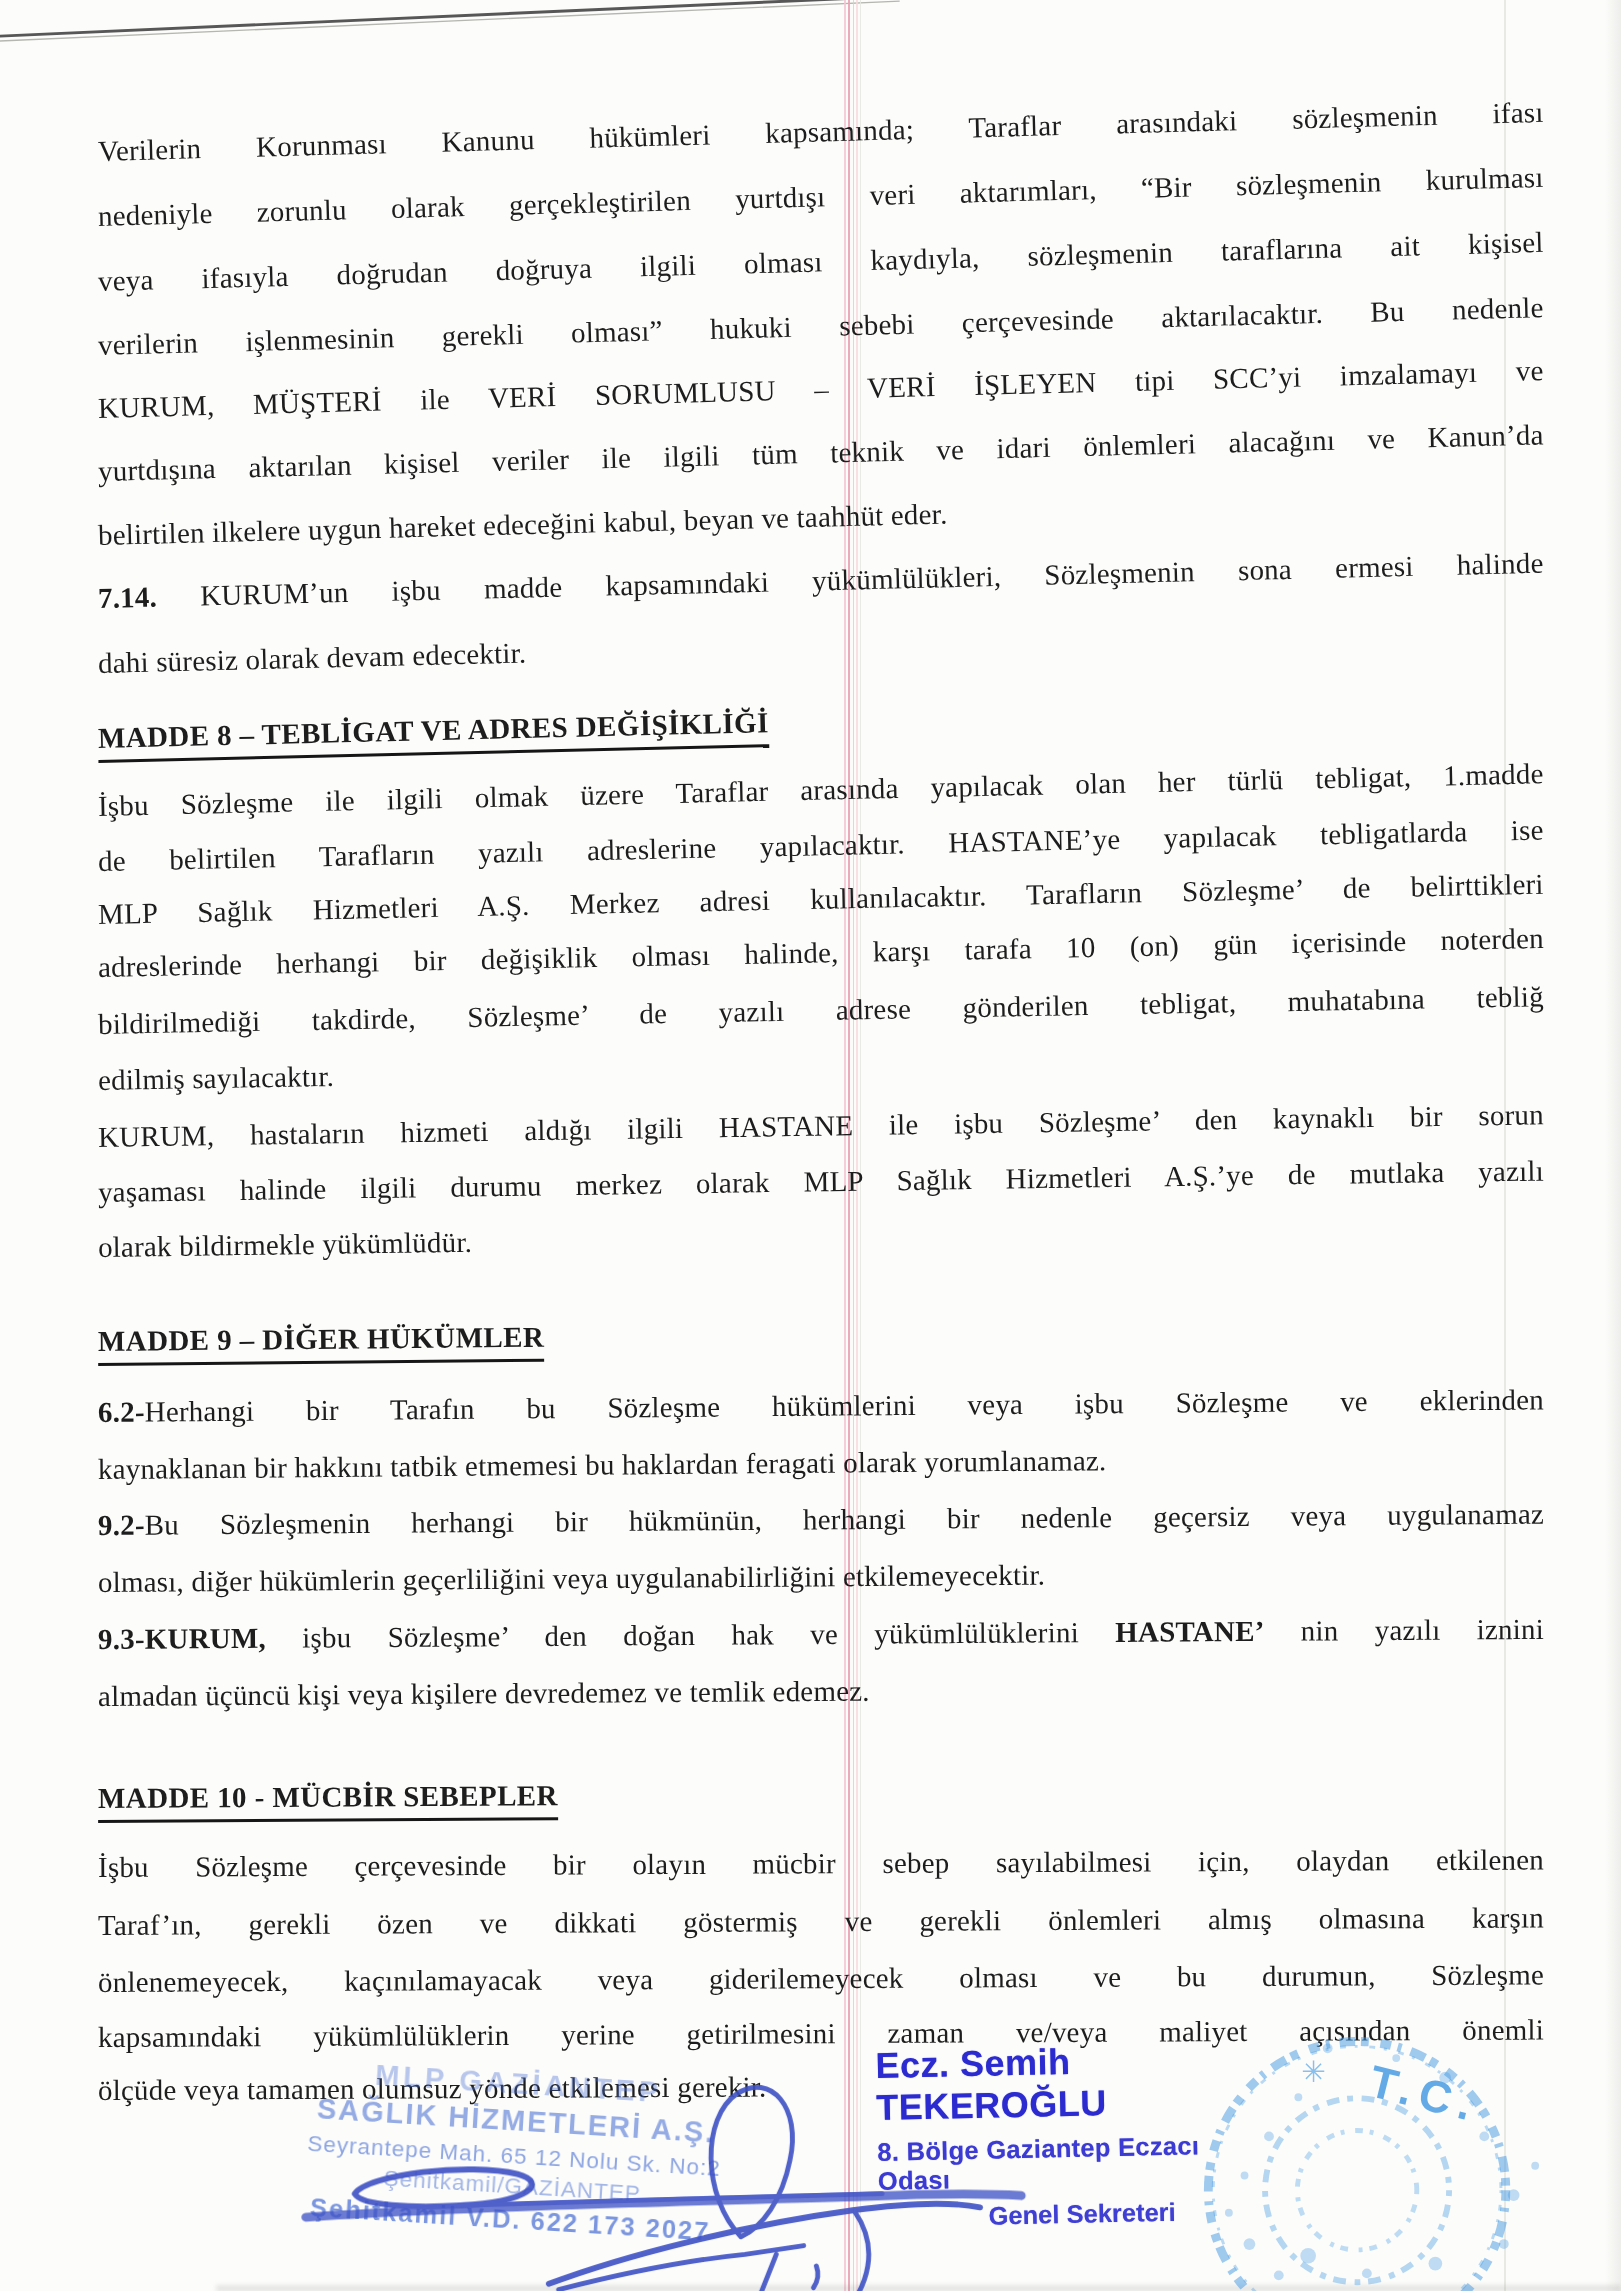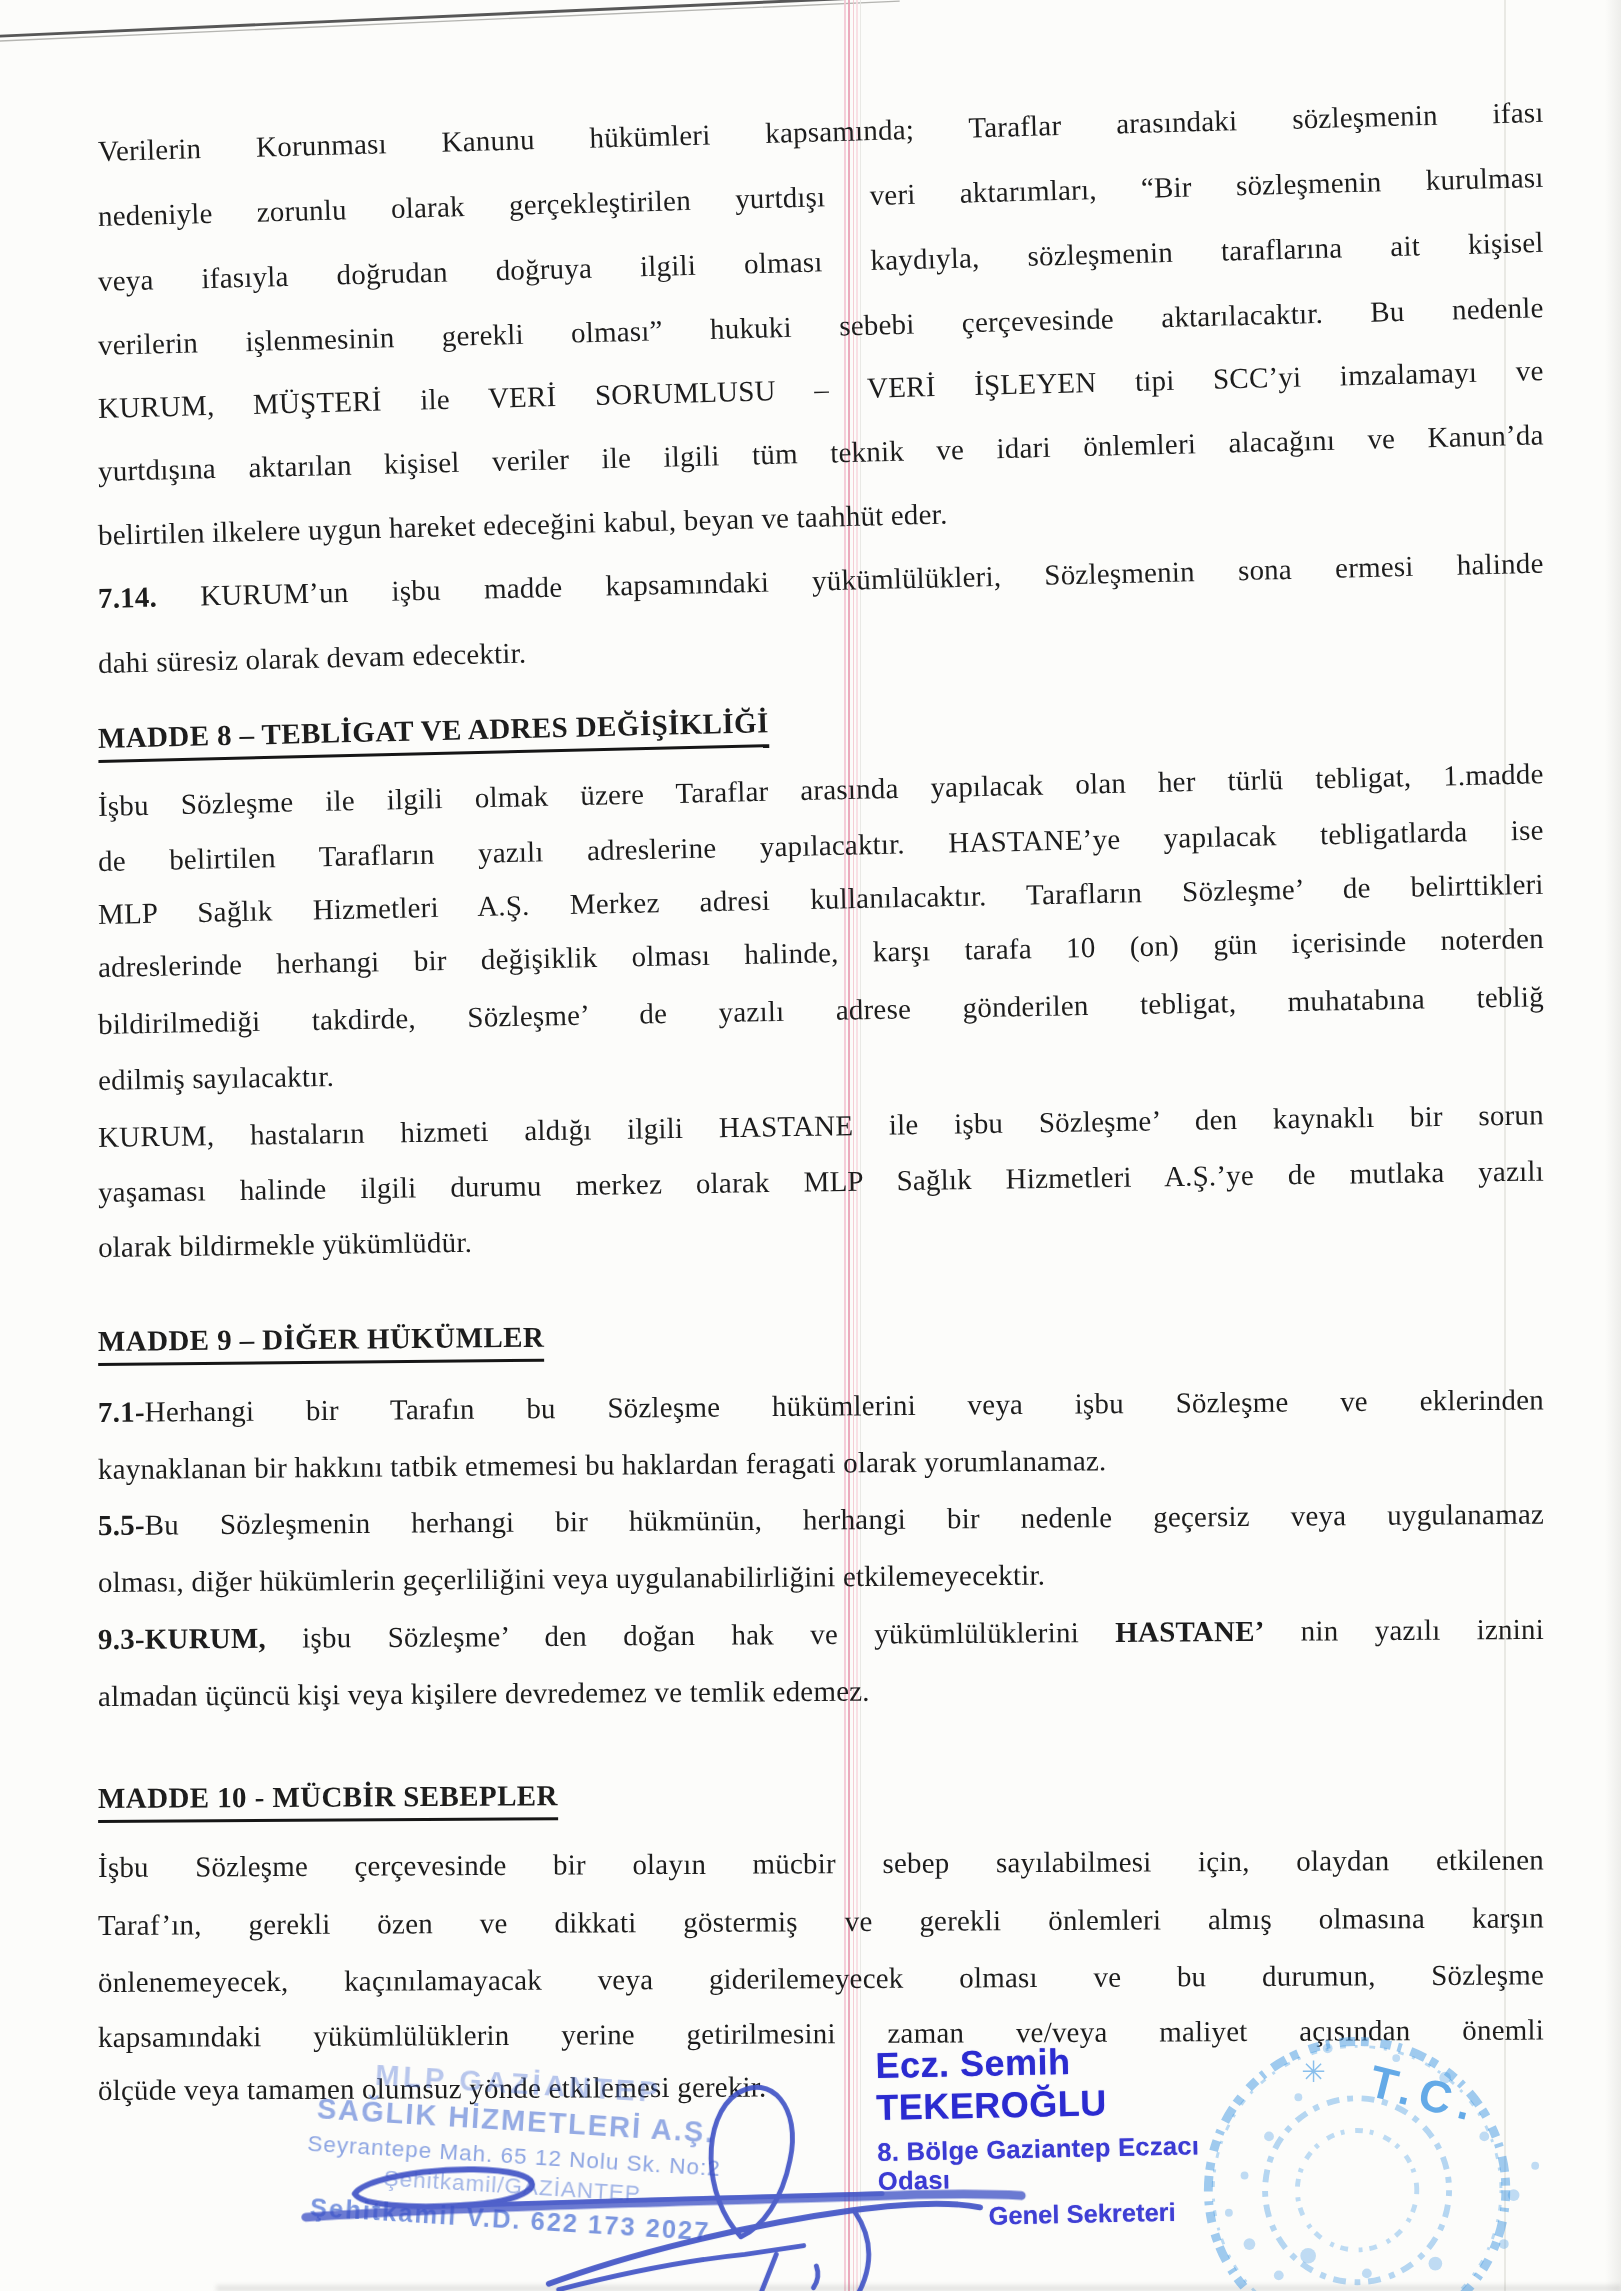--- a/index.html
+++ b/index.html
@@ -81,23 +81,23 @@
       <div class="line just" style="top: 790px; left: 98px; width: 1446px; transform: rotate(-1.3deg);"><span>İşbu Sözleşme ile ilgili olmak üzere Taraflar arasında yapılacak olan her türlü tebligat, 1.madde</span></div>
       <div class="line just" style="top: 845px; left: 98px; width: 1446px; transform: rotate(-1.25deg);"><span>de belirtilen Tarafların yazılı adreslerine yapılacaktır. HASTANE’ye yapılacak tebligatlarda ise</span></div>
       <div class="line just" style="top: 898px; left: 98px; width: 1446px; transform: rotate(-1.2deg);"><span>MLP Sağlık Hizmetleri A.Ş. Merkez adresi kullanılacaktır. Tarafların Sözleşme’ de belirttikleri</span></div>
       <div class="line just" style="top: 951px; left: 98px; width: 1446px; transform: rotate(-1.15deg);"><span>adreslerinde herhangi bir değişiklik olması halinde, karşı tarafa 10 (on) gün içerisinde noterden</span></div>
       <div class="line just" style="top: 1008px; left: 98px; width: 1446px; transform: rotate(-1.1deg);"><span>bildirilmediği takdirde, Sözleşme’ de yazılı adrese gönderilen tebligat, muhatabına tebliğ</span></div>
       <div class="line" style="top: 1064px; left: 98px; transform: rotate(-1deg);"><span>edilmiş sayılacaktır.</span></div>
       <div class="line just" style="top: 1121px; left: 98px; width: 1446px; transform: rotate(-0.9deg);"><span>KURUM, hastaların hizmeti aldığı ilgili HASTANE ile işbu Sözleşme’ den kaynaklı bir sorun</span></div>
       <div class="line just" style="top: 1176px; left: 98px; width: 1446px; transform: rotate(-0.85deg);"><span>yaşaması halinde ilgili durumu merkez olarak MLP Sağlık Hizmetleri A.Ş.’ye de mutlaka yazılı</span></div>
       <div class="line" style="top: 1231px; left: 98px; transform: rotate(-0.8deg);"><span>olarak bildirmekle yükümlüdür.</span></div>
       <div class="line heading" style="top: 1325px; left: 98px; transform: rotate(-0.55deg);"><span class="b">MADDE 9 – DİĞER HÜKÜMLER</span></div>
-      <div class="line just" style="top: 1396px; left: 98px; width: 1446px; transform: rotate(-0.5deg);"><span class="b">7.1-</span><span>Herhangi bir Tarafın bu Sözleşme hükümlerini veya işbu Sözleşme ve eklerinden</span></div>
+      <div class="line just" style="top: 1396px; left: 98px; width: 1446px; transform: rotate(-0.5deg);"><span class="b">6.2-</span><span>Herhangi bir Tarafın bu Sözleşme hükümlerini veya işbu Sözleşme ve eklerinden</span></div>
       <div class="line" style="top: 1453px; left: 98px; transform: rotate(-0.5deg);"><span>kaynaklanan bir hakkını tatbik etmemesi bu haklardan feragati olarak yorumlanamaz.</span></div>
-      <div class="line just" style="top: 1509px; left: 98px; width: 1446px; transform: rotate(-0.45deg);"><span class="b">5.5-</span><span>Bu Sözleşmenin herhangi bir hükmünün, herhangi bir nedenle geçersiz veya uygulanamaz</span></div>
+      <div class="line just" style="top: 1509px; left: 98px; width: 1446px; transform: rotate(-0.45deg);"><span class="b">9.2-</span><span>Bu Sözleşmenin herhangi bir hükmünün, herhangi bir nedenle geçersiz veya uygulanamaz</span></div>
       <div class="line" style="top: 1566px; left: 98px; transform: rotate(-0.45deg);"><span>olması, diğer hükümlerin geçerliliğini veya uygulanabilirliğini etkilemeyecektir.</span></div>
       <div class="line just" style="top: 1623px; left: 98px; width: 1446px; transform: rotate(-0.4deg);"><span class="b">9.3-KURUM,</span><span> işbu Sözleşme’ den doğan hak ve yükümlülüklerini </span><span class="b">HASTANE’</span><span> nin yazılı iznini</span></div>
       <div class="line" style="top: 1680px; left: 98px; transform: rotate(-0.4deg);"><span>almadan üçüncü kişi veya kişilere devredemez ve temlik edemez.</span></div>
       <div class="line heading" style="top: 1782px; left: 98px; transform: rotate(-0.35deg);"><span class="b">MADDE 10 - MÜCBİR SEBEPLER</span></div>
       <div class="line just" style="top: 1851px; left: 98px; width: 1446px; transform: rotate(-0.3deg);"><span>İşbu Sözleşme çerçevesinde bir olayın mücbir sebep sayılabilmesi için, olaydan etkilenen</span></div>
       <div class="line just" style="top: 1909px; left: 98px; width: 1446px; transform: rotate(-0.3deg);"><span>Taraf’ın, gerekli özen ve dikkati göstermiş ve gerekli önlemleri almış olmasına karşın</span></div>
       <div class="line just" style="top: 1966px; left: 98px; width: 1446px; transform: rotate(-0.3deg);"><span>önlenemeyecek, kaçınılamayacak veya giderilemeyecek olması ve bu durumun, Sözleşme</span></div>
       <div class="line just" style="top: 2021px; left: 98px; width: 1446px; transform: rotate(-0.3deg);"><span>kapsamındaki yükümlülüklerin yerine getirilmesini zaman ve/veya maliyet açısından önemli</span></div>
       <div class="line" style="top: 2074px; left: 98px; transform: rotate(-0.3deg);"><span>ölçüde veya tamamen olumsuz yönde etkilemesi gerekir.</span></div>
     </div>

